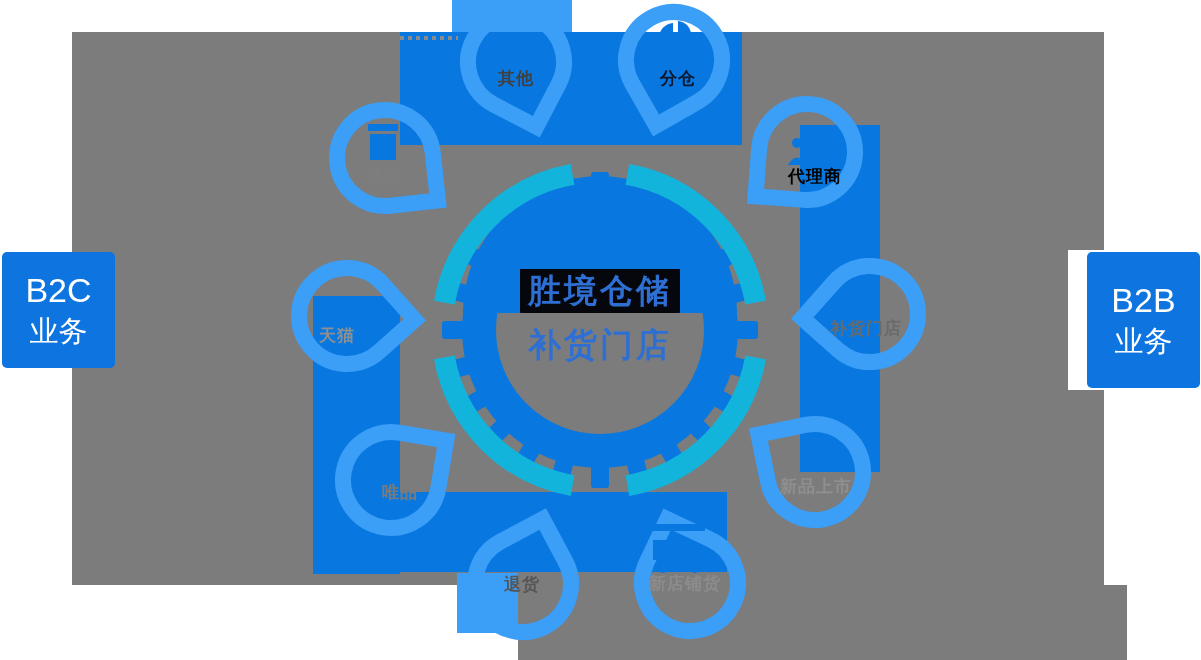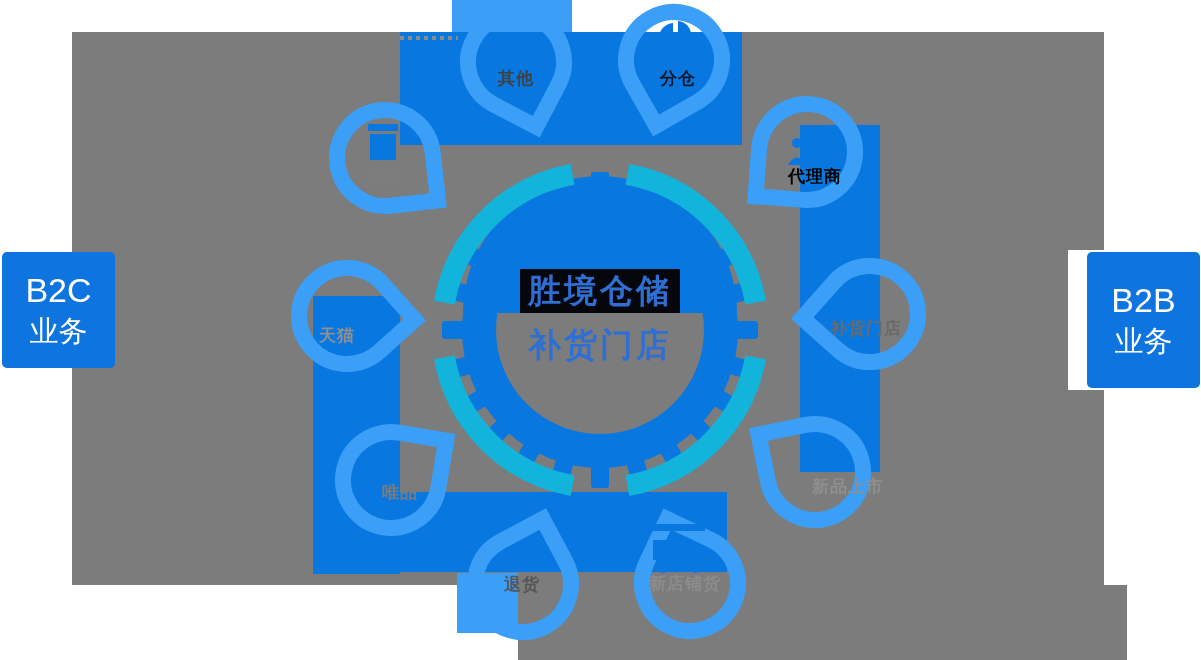--- a/index.html
+++ b/index.html
@@ -104,21 +104,21 @@
           <path d="M1 28 Q10 13 19 28 Z"></path>
         </svg></span>
       <span class="pin-label" style="left: 815px; top: 176px; color: #000000;">代理商</span>
       <div class="pin" style="left: 291px; top: 260px; transform: rotate(-41.8deg);"></div>
       <span class="pin-label" style="left: 337px; top: 335px; color: rgb(143, 143, 143);">天猫</span>
       <div class="pin" style="left: 814px; top: 258px; transform: rotate(131.6deg);"></div>
       <span class="pin-label" style="left: 866px; top: 328px; color: rgb(106, 106, 106);">补货门店</span>
       <div class="pin" style="left: 335px; top: 424px; transform: rotate(-80.6deg);"></div>
       <span class="pin-label" style="left: 386px; top: 492px; color: rgb(123, 123, 123); padding-left: 28px;">唯品</span>
       <div class="pin" style="left: 759px; top: 416px; transform: rotate(-191.5deg);"></div>
-      <span class="pin-label" style="left: 816px; top: 486px; color: rgb(143, 143, 143); margin-left: 32px;">新品上市</span>
+      <span class="pin-label" style="left: 816px; top: 486px; color: rgb(143, 143, 143);">新品上市</span>
       <div class="pin" style="left: 467px; top: 528px; transform: rotate(-118.1deg);"></div>
       <span class="pin-label" style="left: 522px; top: 584px; color: rgb(86, 86, 86); font-family: Liberation Mono, monospace;">退货</span>
       <div class="pin" style="left: 634px; top: 527px; transform: rotate(-154.6deg);"></div>
       <span class="pin-icon" style="left: 677px; top: 549px;"><svg width="64" height="50" viewBox="0 0 64 50" fill="#0878e0">
       <rect x="4" y="0" width="56" height="7"></rect>
           <rect x="8" y="16" width="32" height="20"></rect>
       <path d="M40 22 h12 l8 8 v6 h-20 z"></path>
           <circle cx="18" cy="44" r="5"></circle>
           <circle cx="50" cy="44" r="5"></circle>
         </svg></span>

